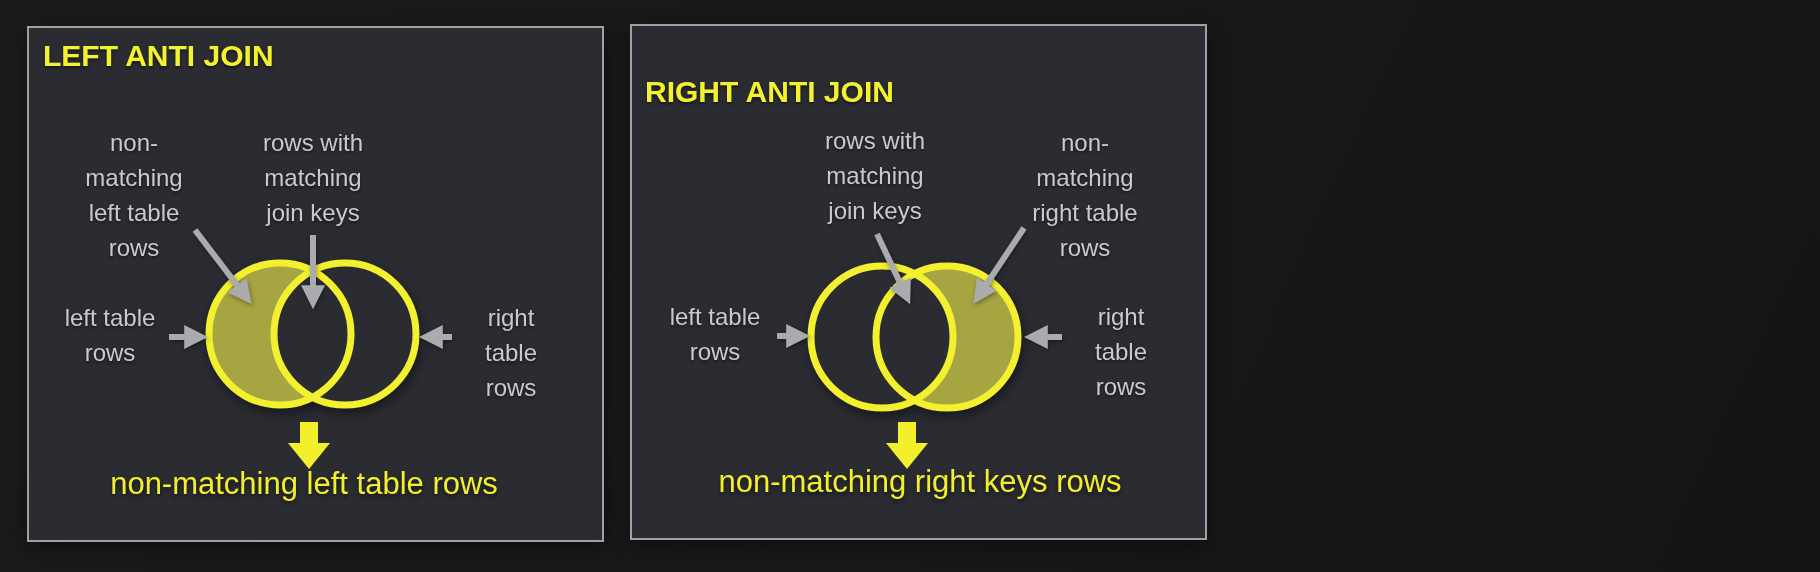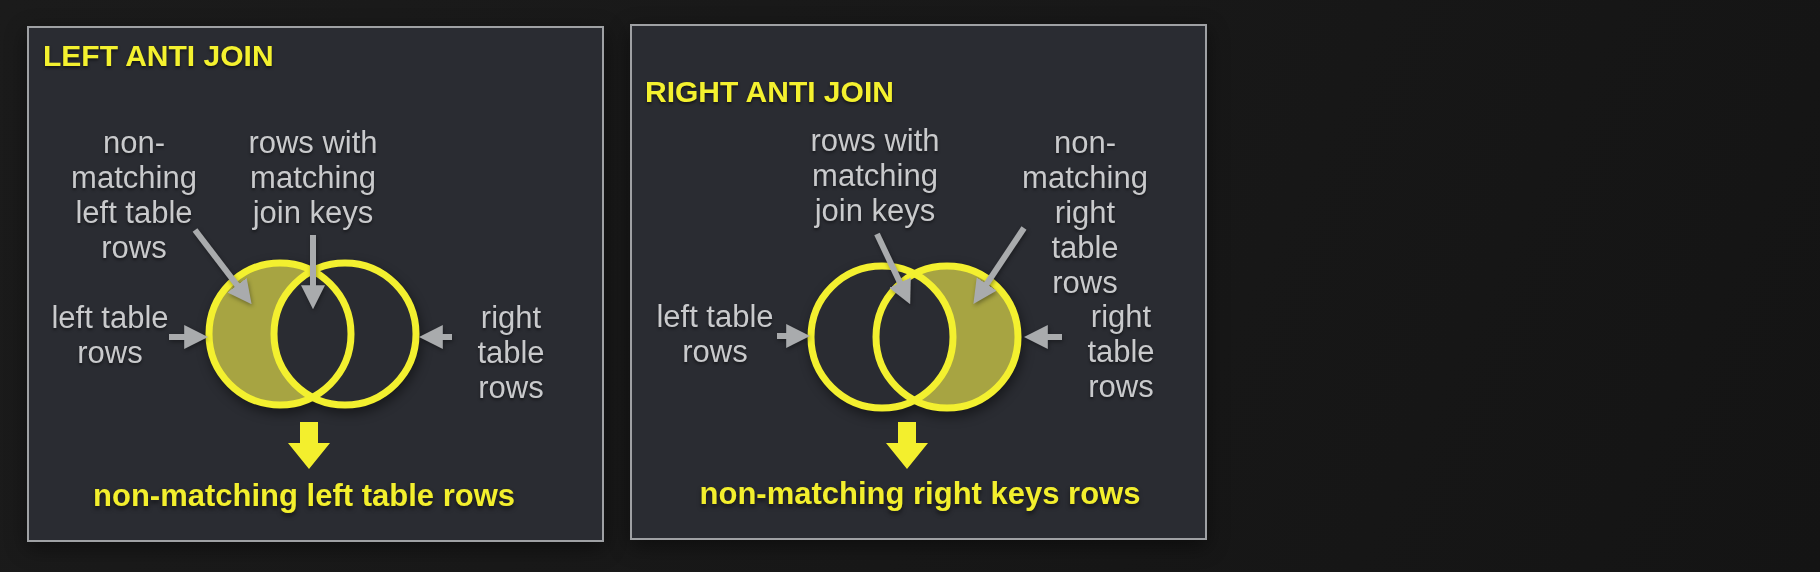--- a/index.html
+++ b/index.html
@@ -22,32 +22,31 @@
     color: var(--title_yellow);
     text-shadow: 0 2px 3px rgba(0,0,0,.5);
     white-space:nowrap;
   }
   .venn-svg { position:absolute; left:0; top:0; }
   .glabel {
     position:absolute;
     transform:translateX(-50%);
     text-align:center;
     white-space:pre-line;
-    font-size:31px; line-height:35px;
+    font-size:24px; line-height:35px;
     color: var(--label_gray);
     text-shadow: 0 2px 3px rgba(0,0,0,.45);
   }
   .caption {
     position:absolute;
     transform:translateX(-50%);
-    font-size:31px; line-height:36px; font-weight:700;
+    font-size:31px; line-height:36px; font-weight:400;
     color: var(--caption_yellow);
     text-shadow: 0 3px 4px rgba(0,0,0,.5);
     white-space:nowrap;
-    margin-top:12px;
   }
   .venn-group { filter: drop-shadow(2px 5px 6px rgba(0,0,0,.45)); }
   .arrow-group { filter: drop-shadow(1px 2px 2px rgba(0,0,0,.35)); }
 </style>
 </head>
 <body>
 
 <section class="panel" style="left:27px; top:26px;">
   <h2 class="panel-title" style="left:14px; top:10px;">LEFT ANTI JOIN</h2>
 

